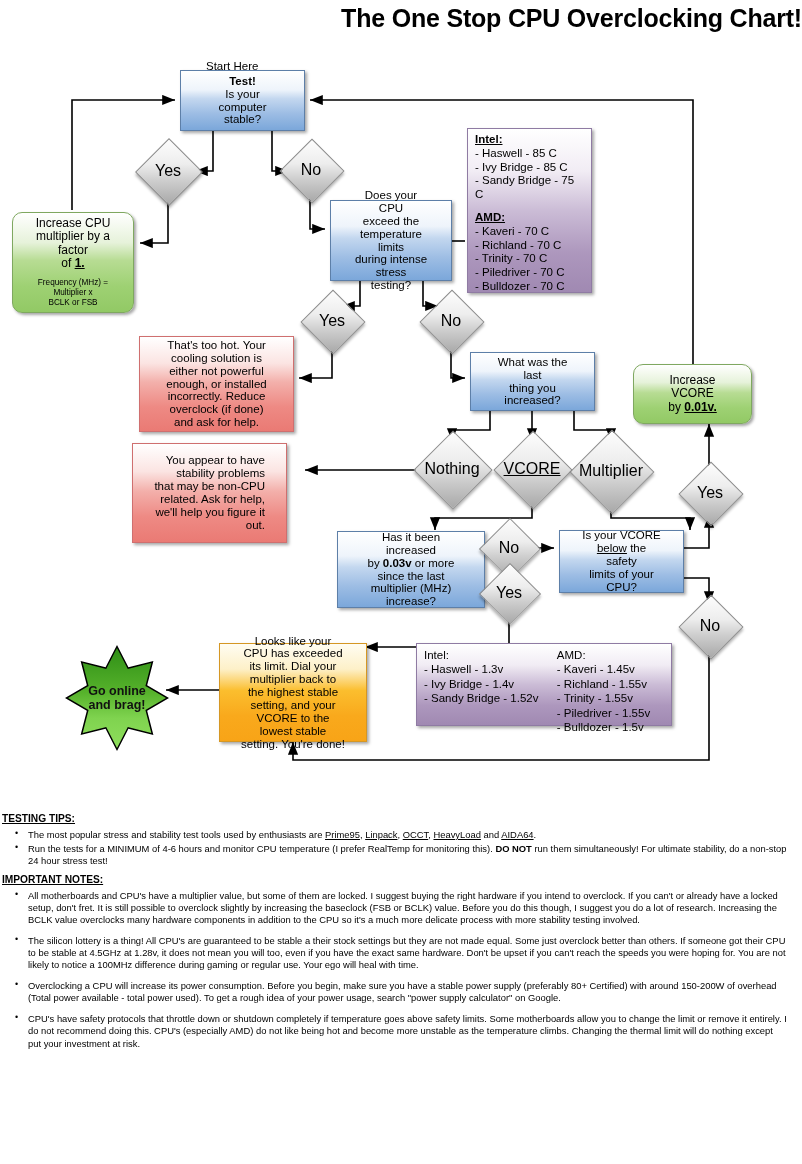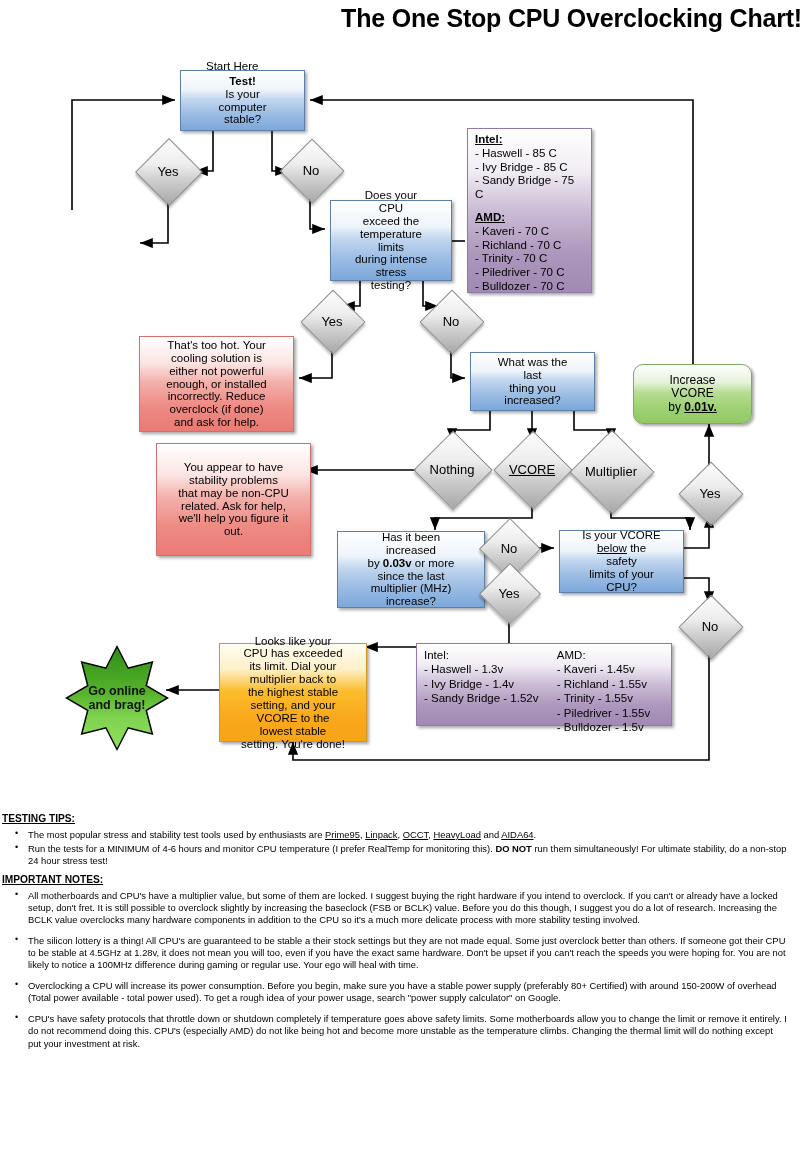--- a/index.html
+++ b/index.html
@@ -30,21 +30,21 @@
   
   .orange{border:1px solid #d59724;font-size:11.5px;
           background:linear-gradient(to bottom,#fffdf2 0%,#fdf0c8 26%,#fbbe2e 48%,#f9a91c 74%,#f8a417 100%);}
 
   
   .diamond{position:absolute;display:flex;align-items:center;justify-content:center;}
   .diamond .dshape{position:absolute;left:0;top:0;width:100%;height:100%;
        background:linear-gradient(135deg,#fdfdfd 0%,#ededed 38%,#cfcfcf 62%,#a8a8a8 100%);
        border:1px solid #8a8a8a;
        transform:rotate(45deg);box-shadow:2px 2px 3px rgba(0,0,0,.3);}
-  .diamond .dlabel{position:relative;font-size:13px;white-space:nowrap;z-index:2;}
+  .diamond .dlabel{position:relative;font-size:16px;white-space:nowrap;z-index:2;}
 
   .startlabel{position:absolute;font-size:11.5px;}
 
   .star{position:absolute;display:flex;align-items:center;justify-content:center;
         font-size:12.5px;font-weight:bold;color:#111;text-align:center;line-height:1.15;}
   .starbg{position:absolute;left:0;top:0;width:100%;height:100%;
       background:linear-gradient(to bottom,#2f8f16 0%,#57b32c 45%,#7fd34f 70%,#8ede5c 100%);
       -webkit-clip-path:polygon(50% 0%,61% 21%,85% 15%,79% 38%,100% 50%,79% 62%,85% 85%,61% 79%,50% 100%,39% 79%,15% 85%,21% 62%,0% 50%,21% 38%,15% 15%,39% 21%);
       clip-path:polygon(50% 0%,61% 21%,85% 15%,79% 38%,100% 50%,79% 62%,85% 85%,61% 79%,50% 100%,39% 79%,15% 85%,21% 62%,0% 50%,21% 38%,15% 15%,39% 21%);}
   .starout{position:absolute;left:-3px;top:-3px;width:calc(100% + 6px);height:calc(100% + 6px);
@@ -154,20 +154,31 @@
 
   <div class="diamond" style="left:145px;top:148px;width:46px;height:46px;">
     <div class="dshape"></div>
     <div class="dlabel">Yes</div>
   </div>
   <div class="diamond" style="left:289px;top:148px;width:44px;height:44px;">
     <div class="dshape"></div>
     <div class="dlabel">No</div>
   </div>
 
+  <div class="node green" style="left:12px;top:212px;width:122px;height:101px;">
+    <div class="inner">
+      <span>Increase CPU</span><br>
+      <span>multiplier by a factor</span><br>
+      <span>of </span><b><u>1.</u></b>
+      <div class="sub">
+        <span>Frequency (MHz) = Multiplier x</span><br>
+        <span>BCLK or FSB</span>
+      </div>
+    </div>
+  </div>
 
   <div class="node blue" style="left:330px;top:200px;width:122px;height:81px;">
     <div class="inner">
       <span>Does your CPU</span><br>
       <span>exceed the</span><br>
       <span>temperature limits</span><br>
       <span>during intense stress</span><br>
       <span>testing?</span>
     </div>
   </div>
@@ -194,21 +205,21 @@
   </div>
   <div class="diamond" style="left:429px;top:299px;width:44px;height:44px;">
     <div class="dshape"></div>
     <div class="dlabel">No</div>
   </div>
 
   <div class="node pink" style="left:139px;top:336px;width:155px;height:96px;">
     <div class="inner">That's too hot. Your cooling solution is either not powerful enough, or installed incorrectly. Reduce overclock (if done) and ask for help.</div>
   </div>
 
-  <div class="node pink" style="left:156px;top:443px;width:155px;height:113px;">
+  <div class="node pink" style="left:132px;top:443px;width:155px;height:100px;text-align:right;">
     <div class="inner">You appear to have stability problems that may be non-CPU related. Ask for help, we'll help you figure it out.</div>
   </div>
 
   <div class="node blue" style="left:470px;top:352px;width:125px;height:59px;">
     <div class="inner">
       <span>What was the last</span><br>
       <span>thing you</span><br>
       <span>increased?</span>
     </div>
   </div>

